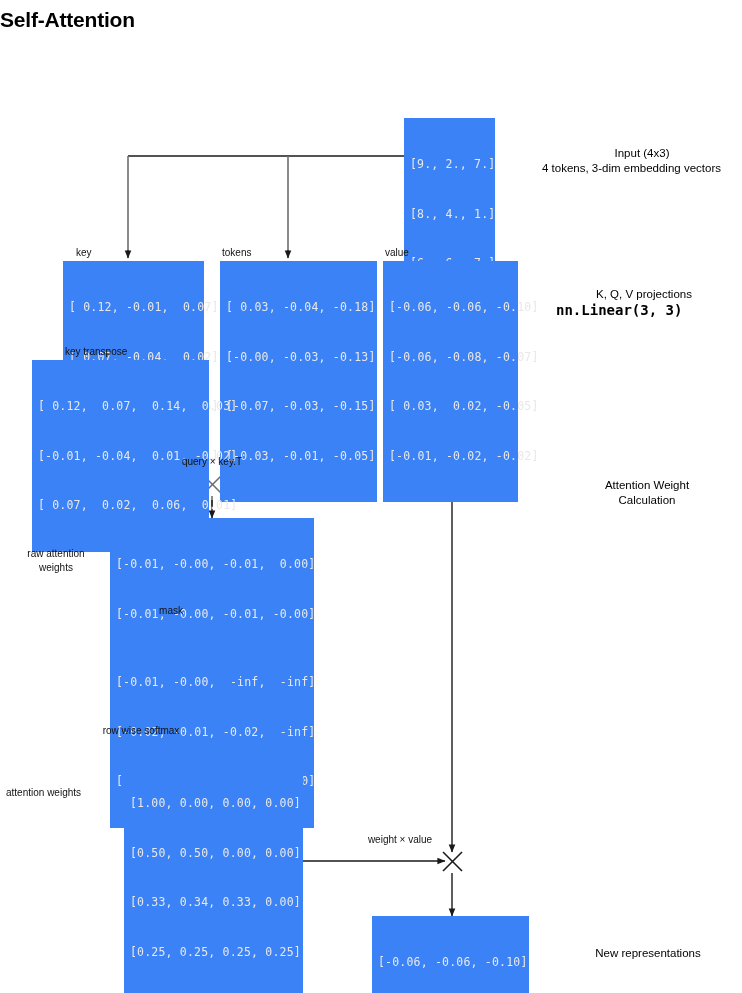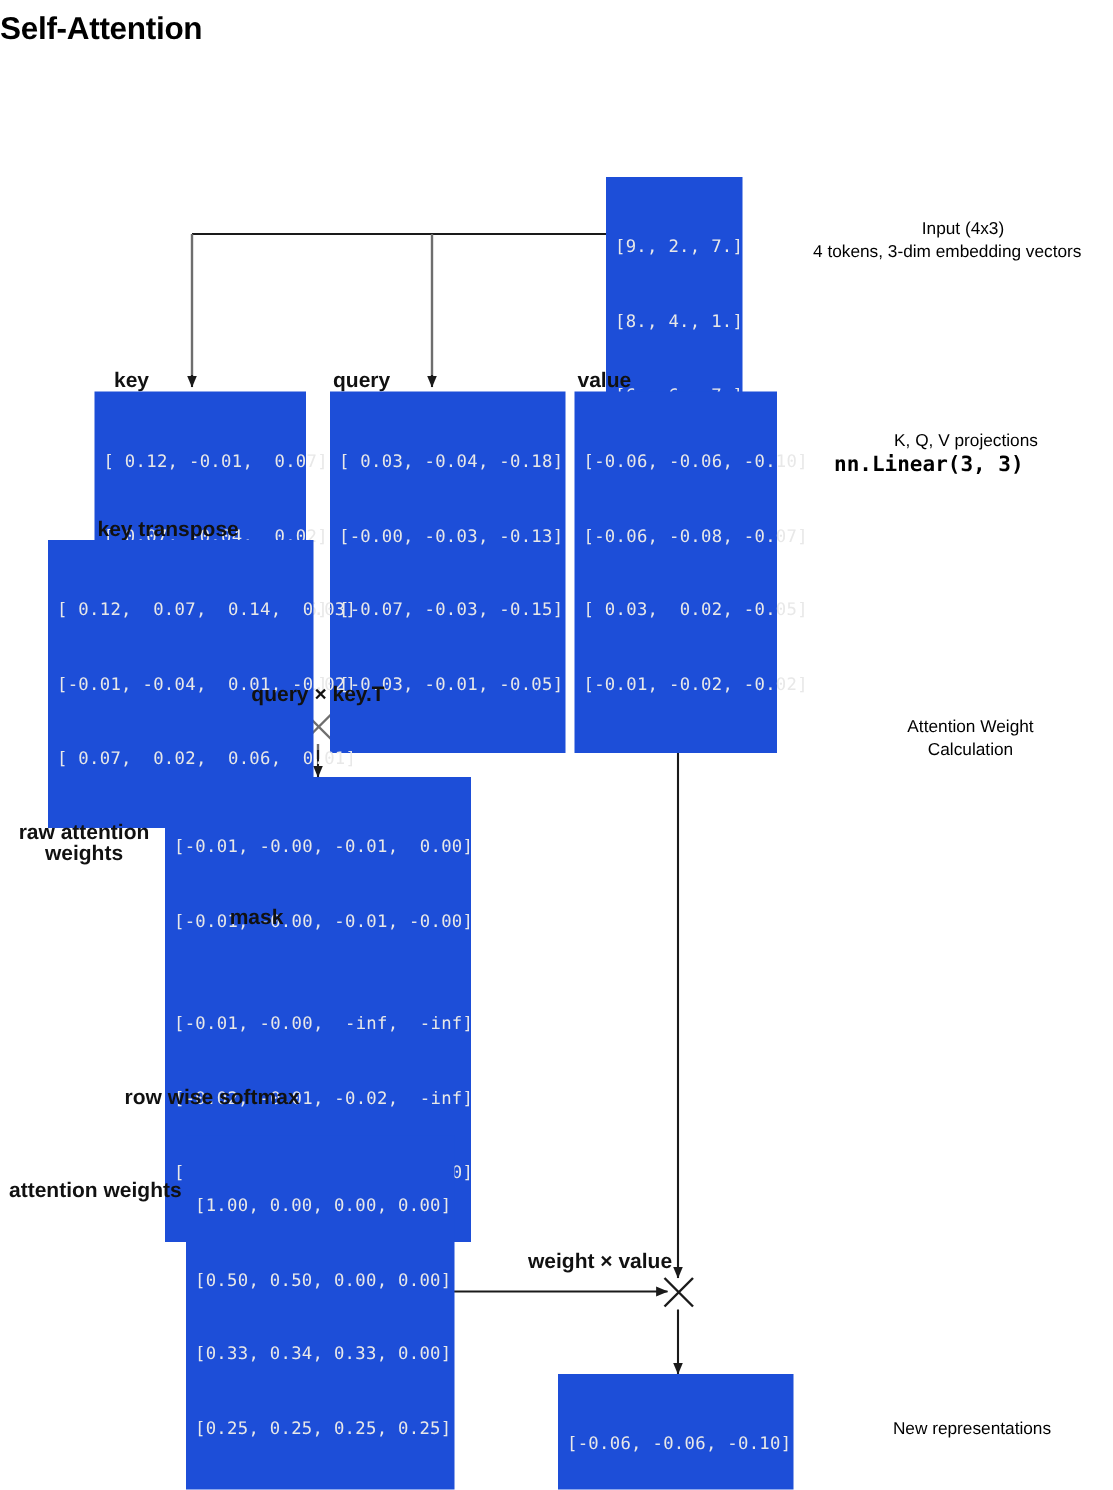--- a/index.html
+++ b/index.html
@@ -26,40 +26,39 @@
     left: 0; top: 8px;
     width: 742px;
     text-align: left;
     font-size: 21px;
     font-weight: bold;
     letter-spacing: -0.2px;
   }
   
   .matrix {
     position: absolute;
-    background: #1d4ed8;
+    background: #3b82f6;
     color: #e8e8e8;
     font-family: "DejaVu Sans Mono", "Liberation Mono", monospace;
     font-size: 11.5px;
     line-height: 16.5px;
     letter-spacing: 0.2px;
     padding: 5px 6px;
     white-space: pre;
     box-sizing: border-box;
   }
   .matrix .row { white-space: pre; }
 
   
   .lbl {
     position: absolute;
-    font-size: 14px;
+    font-size: 10px;
     line-height: 14px;
     color: #111;
     white-space: pre;
-    font-weight: bold;
   }
   .lbl.center { text-align: center; }
 
   .side-title {
     position: absolute;
     font-size: 11.5px;
     font-weight: normal;
     line-height: 15px;
     text-align: center;
     white-space: pre;
@@ -154,21 +153,21 @@
   <div class="side-sub" style="left:542px; top:161px; width:200px;">4 tokens, 3-dim embedding vectors</div>
 
   <div class="lbl" style="left:76px; top:246px;">key</div>
   <div class="matrix" style="left:63px; top:261px; width:141px;">
     <div class="row">[ 0.12, -0.01,  0.07]</div>
     <div class="row">[ 0.07, -0.04,  0.02]</div>
     <div class="row">[ 0.14,  0.01,  0.06]</div>
     <div class="row">[ 0.03, -0.02,  0.01]</div>
   </div>
 
-  <div class="lbl" style="left:222px; top:246px;">query</div>
+  <div class="lbl" style="left:222px; top:246px;">tokens</div>
   <div class="matrix" style="left:220px; top:261px; width:157px;">
     <div class="row">[ 0.03, -0.04, -0.18]</div>
     <div class="row">[-0.00, -0.03, -0.13]</div>
     <div class="row">[-0.07, -0.03, -0.15]</div>
     <div class="row">[-0.03, -0.01, -0.05]</div>
   </div>
 
   <div class="lbl" style="left:385px; top:246px;">value</div>
   <div class="matrix" style="left:383px; top:261px; width:135px;">
     <div class="row">[-0.06, -0.06, -0.10]</div>

